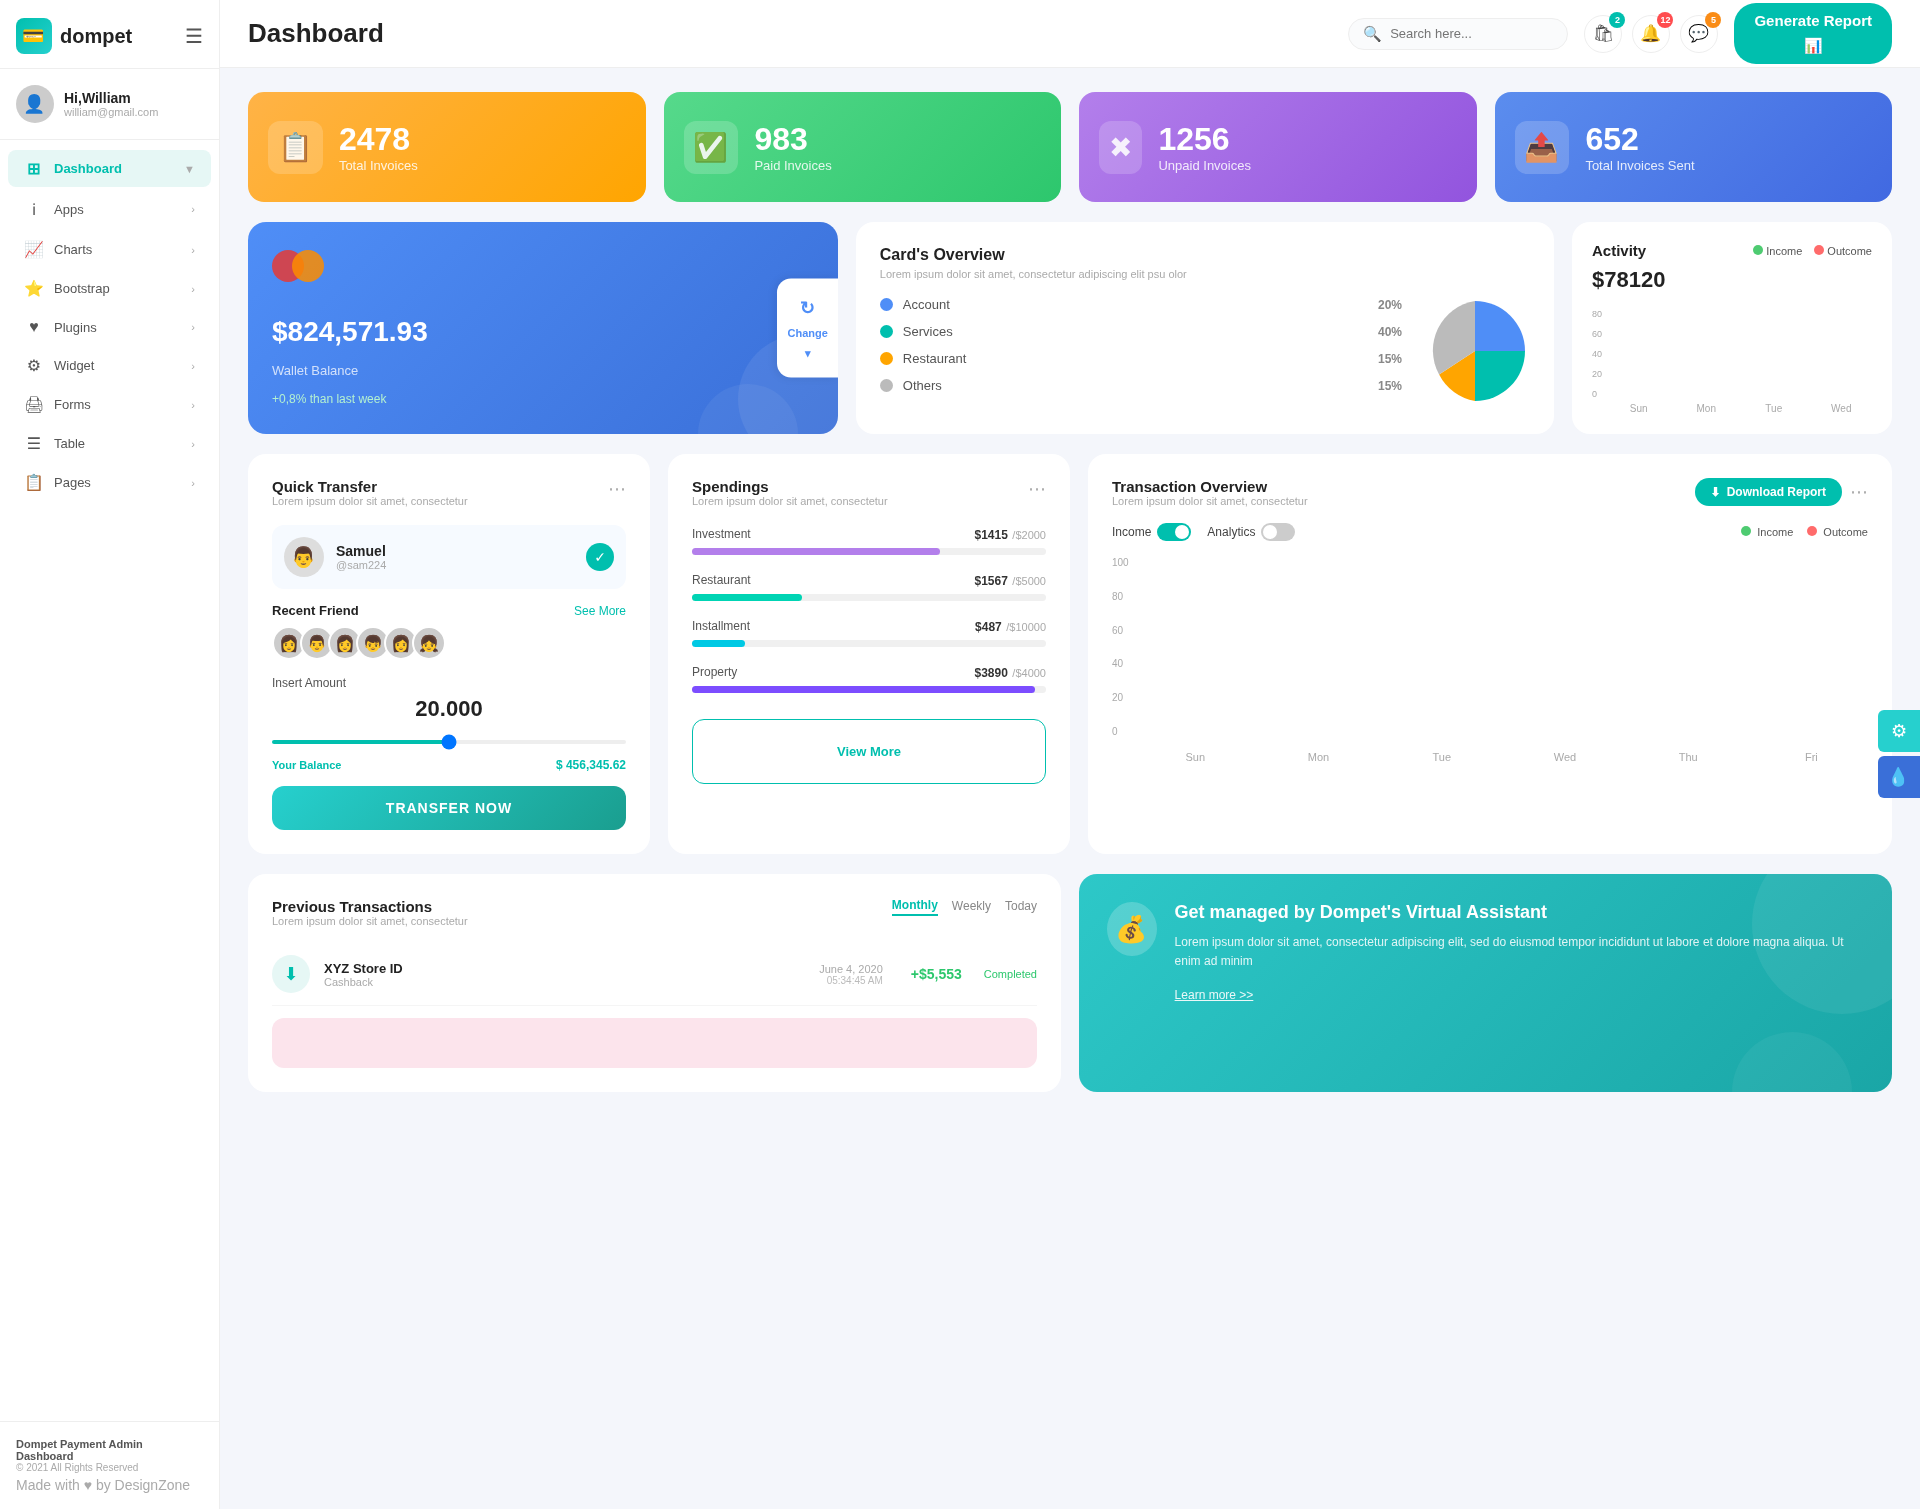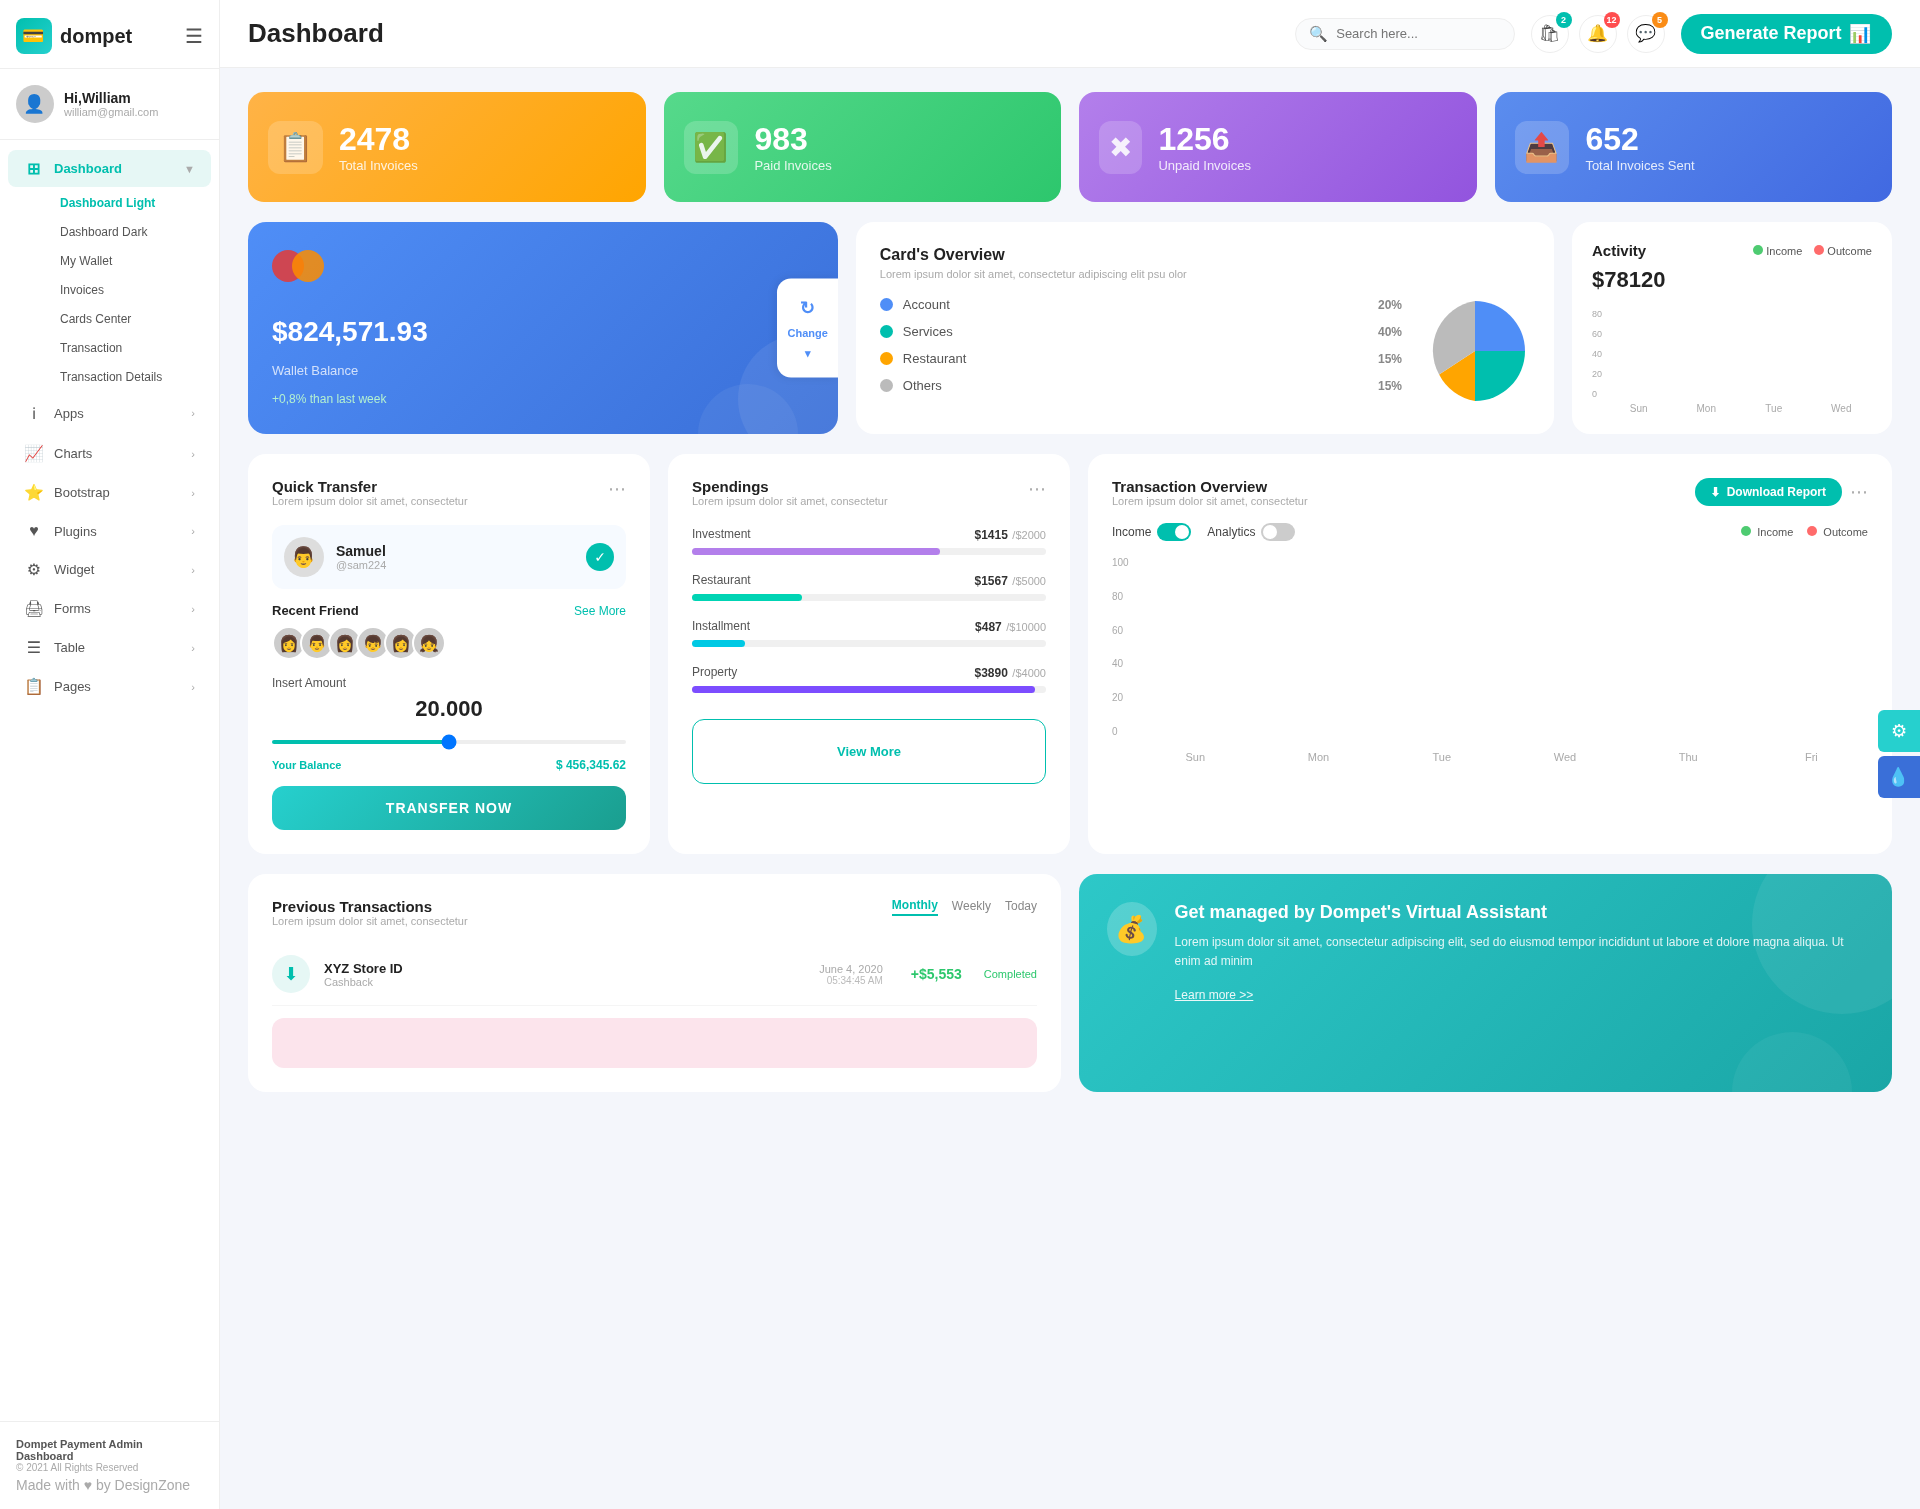--- a/index.html
+++ b/index.html
@@ -43,21 +43,21 @@
     .header { background: #fff; display: flex; align-items: center; gap: 16px; padding: 0 28px; height: 68px; border-bottom: 1px solid #eee; position: sticky; top: 0; z-index: 99; }
     .header-title { font-size: 26px; font-weight: 700; color: #222; flex: 1; }
     .search-bar { display: flex; align-items: center; border: 1.5px solid #eee; border-radius: 22px; padding: 6px 14px; gap: 8px; background: #fafbfc; min-width: 220px; }
     .search-bar input { border: none; outline: none; background: transparent; font-size: 13px; color: #555; width: 160px; }
     .search-icon { color: #aaa; font-size: 15px; }
     .header-icons { display: flex; align-items: center; gap: 10px; }
     .icon-btn { position: relative; width: 38px; height: 38px; border-radius: 50%; border: 1.5px solid #eee; background: #fff; display: flex; align-items: center; justify-content: center; cursor: pointer; font-size: 17px; color: #444; }
     .badge { position: absolute; top: -4px; right: -4px; background: #00bfae; color: #fff; font-size: 9px; border-radius: 50%; width: 16px; height: 16px; display: flex; align-items: center; justify-content: center; font-weight: 700; }
     .badge.red { background: #ff4d4f; }
     .badge.orange { background: #fa8c16; }
-    .generate-btn { background: #00bfae; color: #fff; border: none; border-radius: 22px; padding: 9px 20px; font-size: 18px; font-weight: 600; cursor: pointer; display: flex; align-items: center; gap: 8px; white-space: nowrap; }
+    .generate-btn { background: #00bfae; color: #fff; border: none; border-radius: 22px; padding: 9px 20px; font-size: 15px; font-weight: 600; cursor: pointer; display: flex; align-items: center; gap: 8px; white-space: nowrap; flex-direction: column; }
 
     
     .content { padding: 24px 28px; flex: 1; }
 
     
     .stat-cards { display: grid; grid-template-columns: repeat(4, 1fr); gap: 18px; margin-bottom: 20px; }
     .stat-card { border-radius: 16px; padding: 24px 20px; display: flex; align-items: center; gap: 16px; color: #fff; position: relative; overflow: hidden; min-height: 110px; }
     .stat-card-orange { background: linear-gradient(135deg, #ffb347, #ffa500); }
     .stat-card-green { background: linear-gradient(135deg, #56d98b, #2dc76d); }
     .stat-card-purple { background: linear-gradient(135deg, #b37feb, #9254de); }
@@ -227,29 +227,20 @@
       <div class="user-name"><span>Hi,</span><strong>William</strong></div>
       <div class="user-email">william@gmail.com</div>
     </div>
   </div>
   <div class="sidebar-nav">
     <div class="nav-item active">
       <span class="nav-icon">⊞</span>
       <span>Dashboard</span>
       <span class="nav-arrow down">▼</span>
     </div>
-    <div class="sub-nav">
-      <span class="sub-nav-item active">Dashboard Light</span>
-      <span class="sub-nav-item">Dashboard Dark</span>
-      <span class="sub-nav-item">My Wallet</span>
-      <span class="sub-nav-item">Invoices</span>
-      <span class="sub-nav-item">Cards Center</span>
-      <span class="sub-nav-item">Transaction</span>
-      <span class="sub-nav-item">Transaction Details</span>
-    </div>
     <div class="nav-item">
       <span class="nav-icon">ℹ</span>
       <span>Apps</span>
       <span class="nav-arrow">›</span>
     </div>
     <div class="nav-item">
       <span class="nav-icon">📈</span>
       <span>Charts</span>
       <span class="nav-arrow">›</span>
     </div>

